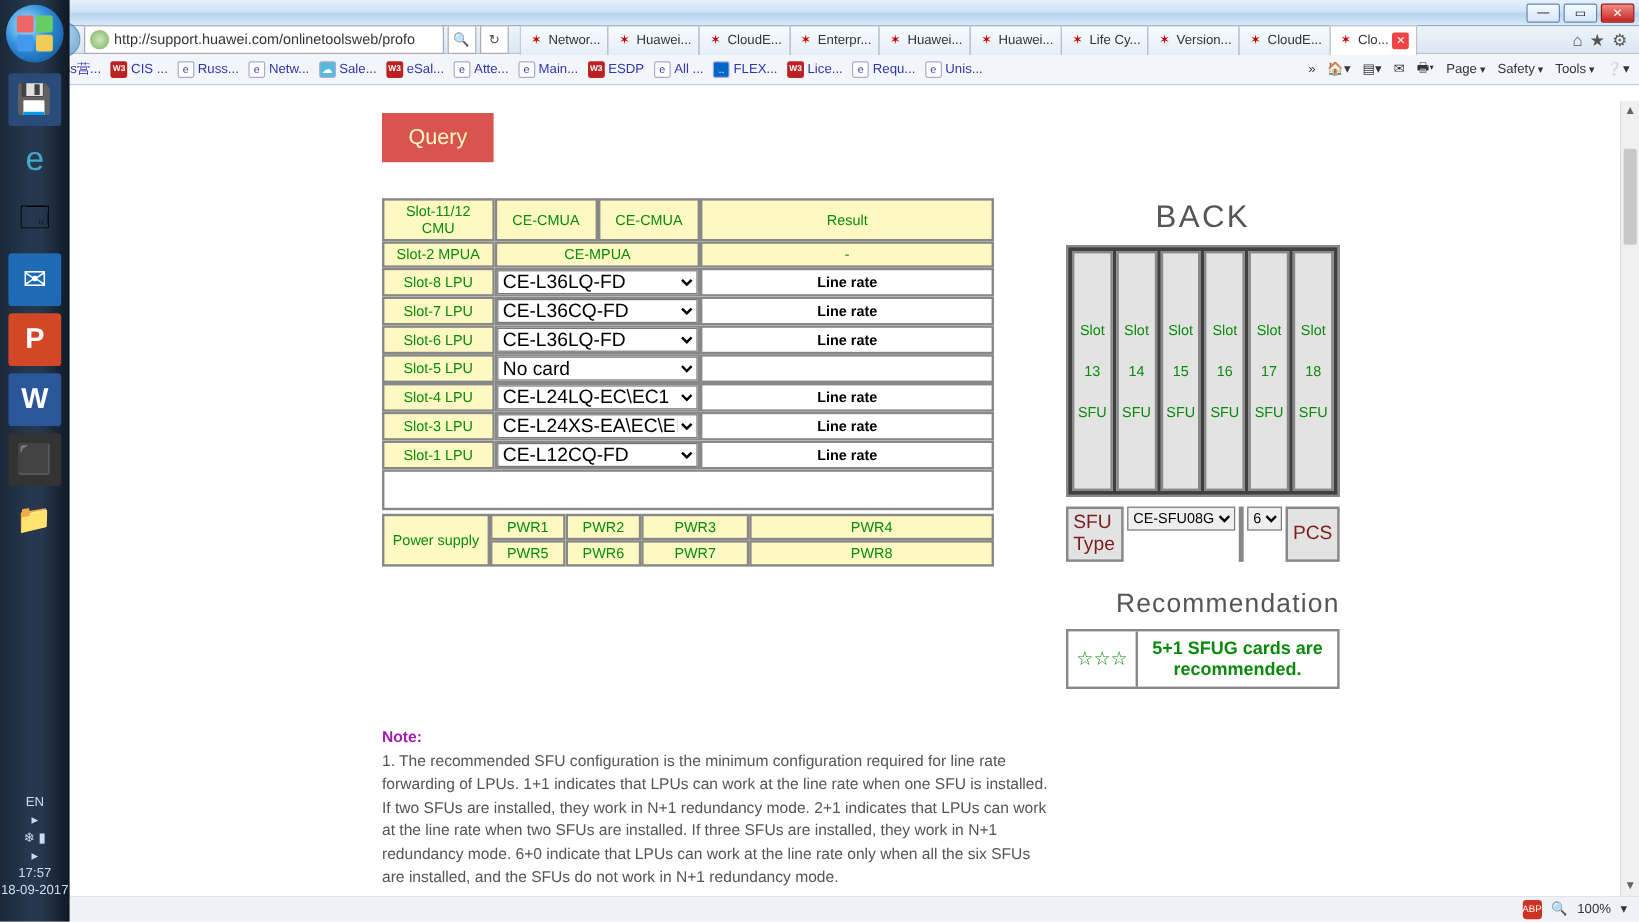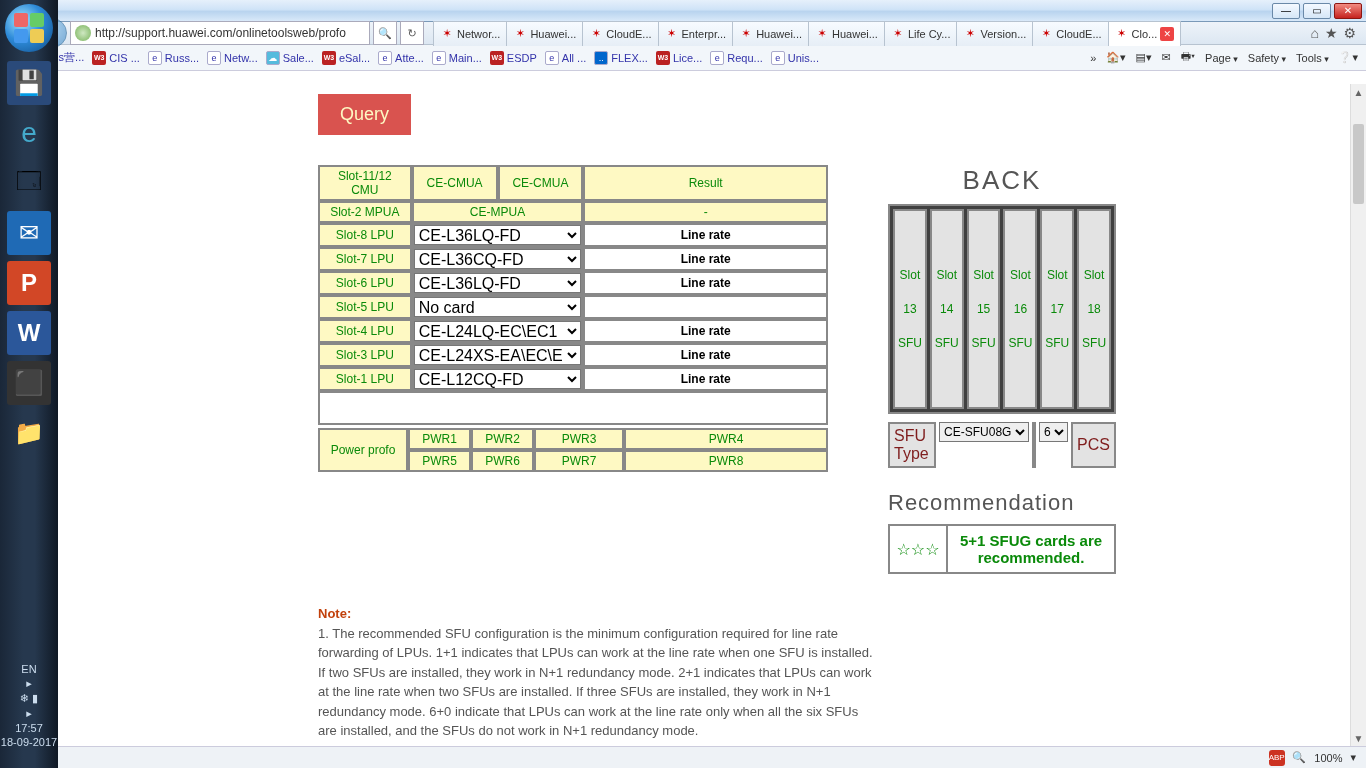--- a/index.html
+++ b/index.html
@@ -73,27 +73,27 @@
 
 .back{width:228px;}
 .sfu-box{border:2px solid #888;background:#404040;display:flex;padding:3px;gap:3px;}
 .sfu-slot{flex:1;border:2px solid #888;background:#e3e3e3;display:flex;flex-direction:column;align-items:center;justify-content:center;gap:20px;font-size:12px;color:#0a8a0a;height:200px;padding:6px 0;}
 .sfu-slot div{text-align:center;}
 .sfu-ctrl{display:flex;gap:3px;margin-top:8px;}
 .sfu-ctrl .box{border:2px solid #888;background:#e3e3e3;padding:3px 4px;color:#7f1d1d;font-size:16px;display:flex;align-items:center;}
 .sfu-ctrl select{height:20px;border:1px solid #777;font-size:12px;}
 
 .rec{margin-top:22px;}
-.rec-hdr{font-size:22px;color:#555;letter-spacing:1px;margin-bottom:8px;text-align:left;}
+.rec-hdr{font-size:22px;color:#555;letter-spacing:1px;margin-bottom:8px;text-align:right;}
 .rec-box{display:flex;border:2px solid #888;}
 .rec-box .stars{width:58px;border-right:2px solid #888;display:flex;align-items:center;justify-content:center;font-size:16px;color:#0a8a0a;}
 .rec-box .txt{flex:1;padding:6px;color:#0a8a0a;font-weight:bold;font-size:15px;text-align:center;}
 
 .note{margin-top:30px;max-width:560px;color:#555;font-size:13px;line-height:1.5;}
-.note b{color:#c2410c;}
+.note b{color:#a21caf;}
 
 
 .status{position:absolute;left:58px;right:0;bottom:0;height:22px;background:#eef2f6;border-top:1px solid #ccd;display:flex;align-items:center;justify-content:flex-end;padding:0 10px;font-size:11px;color:#333;gap:8px;}
 .status .abp{width:16px;height:16px;background:#c32;color:#fff;border-radius:3px;display:flex;align-items:center;justify-content:center;font-size:8px;font-weight:normal;}
 </style>
 </head>
 <body>
 
 <div class="win-title">
   <div class="win-btns">
@@ -318,21 +318,21 @@
                 <td class="res">Line rate</td>
               </tr>
           <tr>
                 <td colspan="4" class="empty"></td>
               </tr>
         </tbody>
           </table>
         <table class="ftable pwr-row" style="margin-top:3px">
           <tbody>
               <tr>
-            <td rowspan="2" class="lbl">Power profo</td>
+            <td rowspan="2" class="lbl">Power supply</td>
             <td class="pwr-cell">PWR1</td>
             <td class="pwr-cell">PWR2</td>
             <td class="pwr-cell" style="width:90px">PWR3</td>
             <td>PWR4</td>
           </tr>
           <tr>
             <td class="pwr-cell">PWR5</td>
             <td class="pwr-cell">PWR6</td>
             <td class="pwr-cell">PWR7</td>
             <td>PWR8</td>

